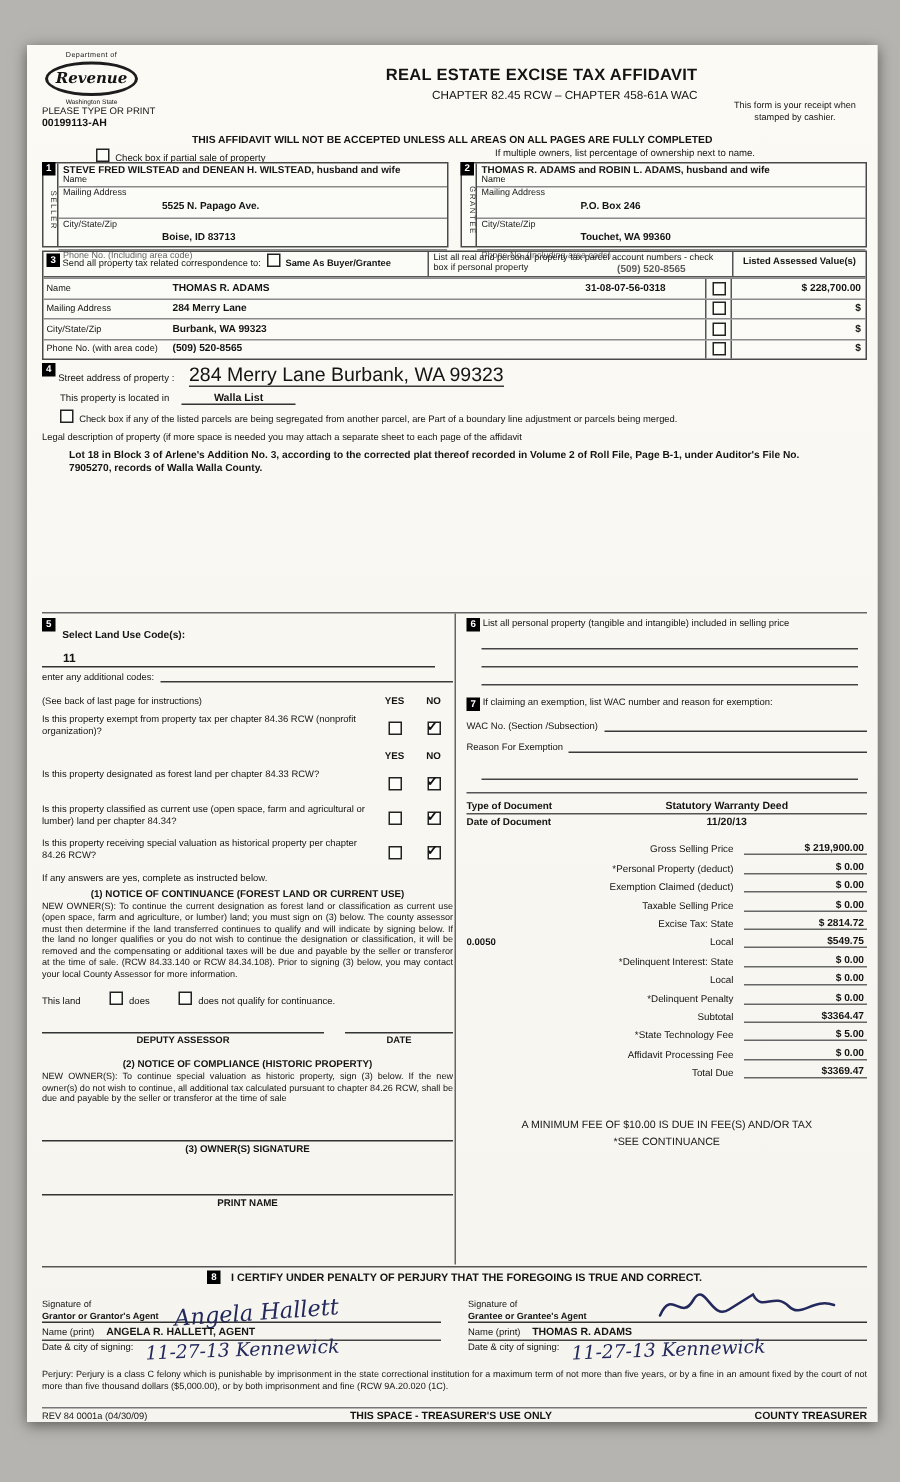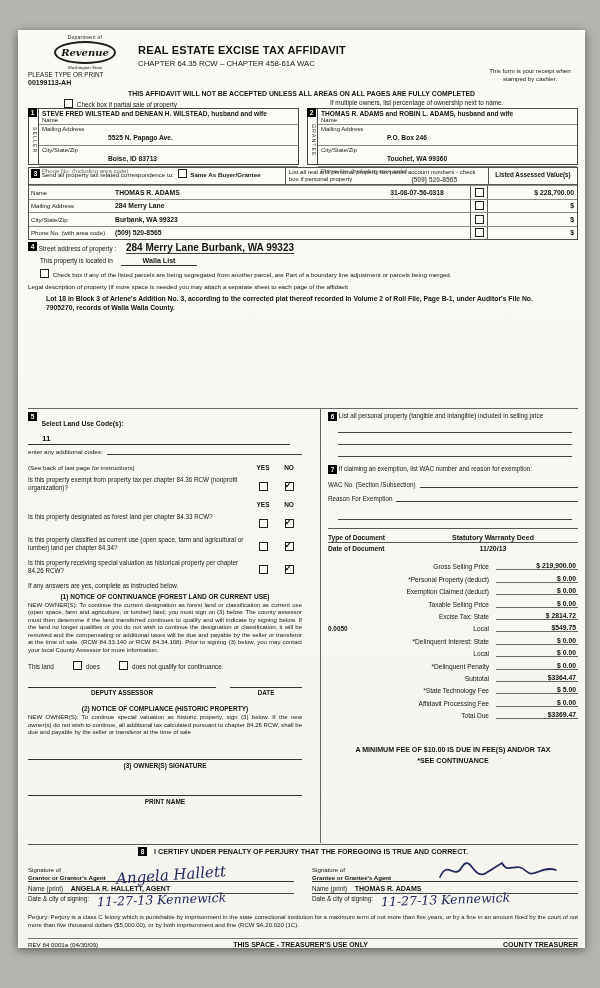--- a/index.html
+++ b/index.html
@@ -4,25 +4,25 @@
 <style>
   html,body{margin:0;padding:0;background:#8e8c89;}
   .stage{position:relative;width:600px;height:988px;background:#b6b4b0;font-family:"Liberation Sans",sans-serif;color:#141414;overflow:hidden;}
   .paper{position:absolute;left:18px;top:30px;width:567px;height:918px;background:linear-gradient(#fbfaf5,#f5f4ee);box-shadow:0 2px 9px rgba(0,0,0,.5);}
   .b{font-weight:bold;}
   .badge{display:inline-block;min-width:9px;height:9px;background:#000;color:#fff;font-size:6.5px;line-height:9px;text-align:center;font-weight:bold;vertical-align:top;}
   .cb{display:inline-block;width:7px;height:7px;border:1px solid #222;background:#fdfdfa;vertical-align:-1px;position:relative;margin:0 2px;}
   .cb i{font-style:normal;position:absolute;left:-1px;top:-3.5px;font-size:9px;font-weight:bold;color:#101010;}
   .fill{border-bottom:1px solid #3a3a3a;}
   
-  .logo{position:absolute;left:32px;top:5px;width:70px;text-align:center;}
+  .logo{position:absolute;left:8px;top:5px;width:70px;text-align:center;}
   .logo-dept{font-size:4.8px;letter-spacing:.3px;}
   .logo-oval{width:58px;height:19px;margin:1px auto 0;border:2px solid #1d1d1d;border-radius:50%;display:flex;align-items:center;justify-content:center;font-family:"DejaVu Serif",serif;font-style:italic;font-weight:bold;font-size:10px;}
   .logo-state{font-size:4.4px;margin-top:1px;}
-  .titleblock{position:absolute;left:120px;right:120px;top:14px;text-align:left;}
+  .titleblock{position:absolute;left:120px;right:120px;top:14px;text-align:right;}
   .title{font-size:11px;font-weight:bold;letter-spacing:.2px;}
   .subtitle{font-size:7.8px;margin-top:3px;}
   .ptp{position:absolute;left:10px;top:41px;font-size:6.4px;}
   .fno{position:absolute;left:10px;top:49px;font-size:7px;font-weight:bold;}
   .receipt{position:absolute;right:2px;top:37px;width:106px;font-size:6.1px;text-align:center;line-height:1.25;}
   .warn{position:absolute;left:0;right:0;top:60px;text-align:center;font-weight:bold;font-size:6.9px;}
   .partial{position:absolute;left:0;right:0;top:69px;font-size:6.4px;}
   
   .parties{position:absolute;left:10px;right:7px;top:78px;height:57px;display:flex;gap:8px;}
   .party{flex:1;border:1px solid #4a4a4a;display:flex;position:relative;background:rgba(255,255,255,.3);}
@@ -44,28 +44,28 @@
   .c3row{display:flex;border-top:1px solid #8a8a8a;height:12.6px;align-items:center;}
   .c3row:first-of-type{border-top:none;}
   .c3label{width:84px;font-size:6.1px;padding-left:2px;}
   .c3value{flex:1;font-weight:bold;font-size:6.8px;}
   .c3parcel{width:106px;font-weight:bold;font-size:6.7px;text-align:center;}
   .c3cb{width:16px;text-align:center;border-left:1px solid #555;align-self:stretch;display:flex;align-items:center;justify-content:center;}
   .c3assessed{width:86px;font-weight:bold;font-size:6.8px;text-align:right;border-left:1px solid #555;align-self:stretch;display:flex;align-items:center;justify-content:flex-end;padding-right:3px;}
   
   .prop{position:absolute;left:10px;right:7px;top:212px;font-size:6.4px;}
   .prop-row{margin-top:4px;}
-  .streetval{font-weight:bold;font-size:10px;margin-left:8px;}
+  .streetval{font-weight:normal;font-size:13px;margin-left:8px;}
   .locval{font-weight:bold;font-size:7.1px;border-bottom:1px solid #333;padding:0 22px;margin-left:6px;}
   .seg{font-size:6.25px;}
   .legal-label{font-size:6.25px;margin-top:5px;}
   .legalval{font-weight:bold;font-size:6.8px;line-height:1.35;margin:4px 26px 0 18px;}
   
   .main{position:absolute;left:10px;right:7px;top:378px;height:434px;border-top:1px solid #666;display:flex;}
-  .lcol{width:274px;border-right:1px solid #666;padding:3px 18px 0 0;}
+  .lcol{width:274px;border-right:1px solid #666;padding:3px 1px 0 0;}
   .rcol{flex:1;padding:3px 0 0 7px;}
   .lu-code{width:248px;border-bottom:1px solid #333;font-weight:bold;font-size:8px;padding:2px 0 1px 14px;margin-top:2px;}
   .addl{font-size:6.25px;margin-top:3px;display:flex;}
   .addl .fill{flex:1;margin-left:4px;}
   .seeback{display:flex;margin-top:9px;font-size:6.25px;align-items:flex-end;}
   .seeback .sp{flex:1;}
   .ynh{width:26px;text-align:center;font-weight:bold;font-size:6.5px;}
   .qrow{display:flex;margin-top:5px;align-items:flex-start;}
   .qtext{flex:1;font-size:6.3px;line-height:1.22;padding-right:4px;}
   .qbx{width:26px;text-align:center;}
@@ -88,21 +88,21 @@
   .wacrow .fill{flex:1;margin-left:4px;height:8px;}
   .docblock{margin-top:8px;border-top:1px solid #555;padding-top:3px;}
   .docrow{display:flex;border-bottom:1px solid #555;padding:2px 0 1px;}
   .doclabel{width:80px;font-size:6.6px;font-weight:bold;}
   .docval{flex:1;text-align:center;font-weight:bold;font-size:7px;}
   .taxtable{margin-top:5px;}
   .trow{display:flex;align-items:flex-end;height:12.4px;}
   .tpre{width:30px;font-weight:bold;font-size:6.4px;}
   .tlabel{flex:1;text-align:right;font-size:6.55px;padding-right:7px;}
   .tval{width:80px;text-align:right;font-weight:bold;font-size:6.8px;border-bottom:1px solid #666;padding-right:2px;}
-  .minfee{margin-top:26px;text-align:center;font-weight:bold;font-size:7.1px;line-height:1.5;}
+  .minfee{margin-top:26px;text-align:center;font-weight:normal;font-size:7.1px;line-height:1.5;}
   
   .cert{position:absolute;left:10px;right:7px;top:814px;border-top:1px solid #555;padding-top:2px;}
   .certbar{text-align:center;font-weight:bold;font-size:7.2px;}
   .certbar .badge{margin-right:5px;}
   .sigrow{display:flex;margin-top:2px;}
   .sigcol{flex:1;position:relative;}
   .sigcol.left{padding-right:14px;}
   .sigcol.right{padding-left:4px;}
   .sigline{position:relative;height:23px;border-bottom:1px solid #333;}
   .siglab{position:absolute;left:0;bottom:0;font-size:6.1px;line-height:1.2;}
@@ -128,21 +128,21 @@
 
     <div class="logo">
       <div class="logo-dept">Department of</div>
       <div class="logo-oval">
           <span>Revenue</span>
         </div>
       <div class="logo-state">Washington State</div>
     </div>
     <div class="titleblock">
       <div class="title">REAL ESTATE EXCISE TAX AFFIDAVIT</div>
-      <div class="subtitle">CHAPTER 64.35 RCW – CHAPTER 458-61A WAC</div>
+      <div class="subtitle">CHAPTER 82.45 RCW – CHAPTER 458-61A WAC</div>
     </div>
     <div class="ptp">PLEASE TYPE OR PRINT</div>
     <div class="fno">00199113-AH</div>
     <div class="receipt">This form is your receipt when stamped by cashier.</div>
     <div class="warn">THIS AFFIDAVIT WILL NOT BE ACCEPTED UNLESS ALL AREAS ON ALL PAGES ARE FULLY COMPLETED</div>
     <div class="partial">
       <span style="margin-left:44px;"><span class="cb"></span> <span>Check box if partial sale of property</span></span>
       <span style="position:absolute;left:312px;">If multiple owners, list percentage of ownership next to name.</span>
     </div>
 

